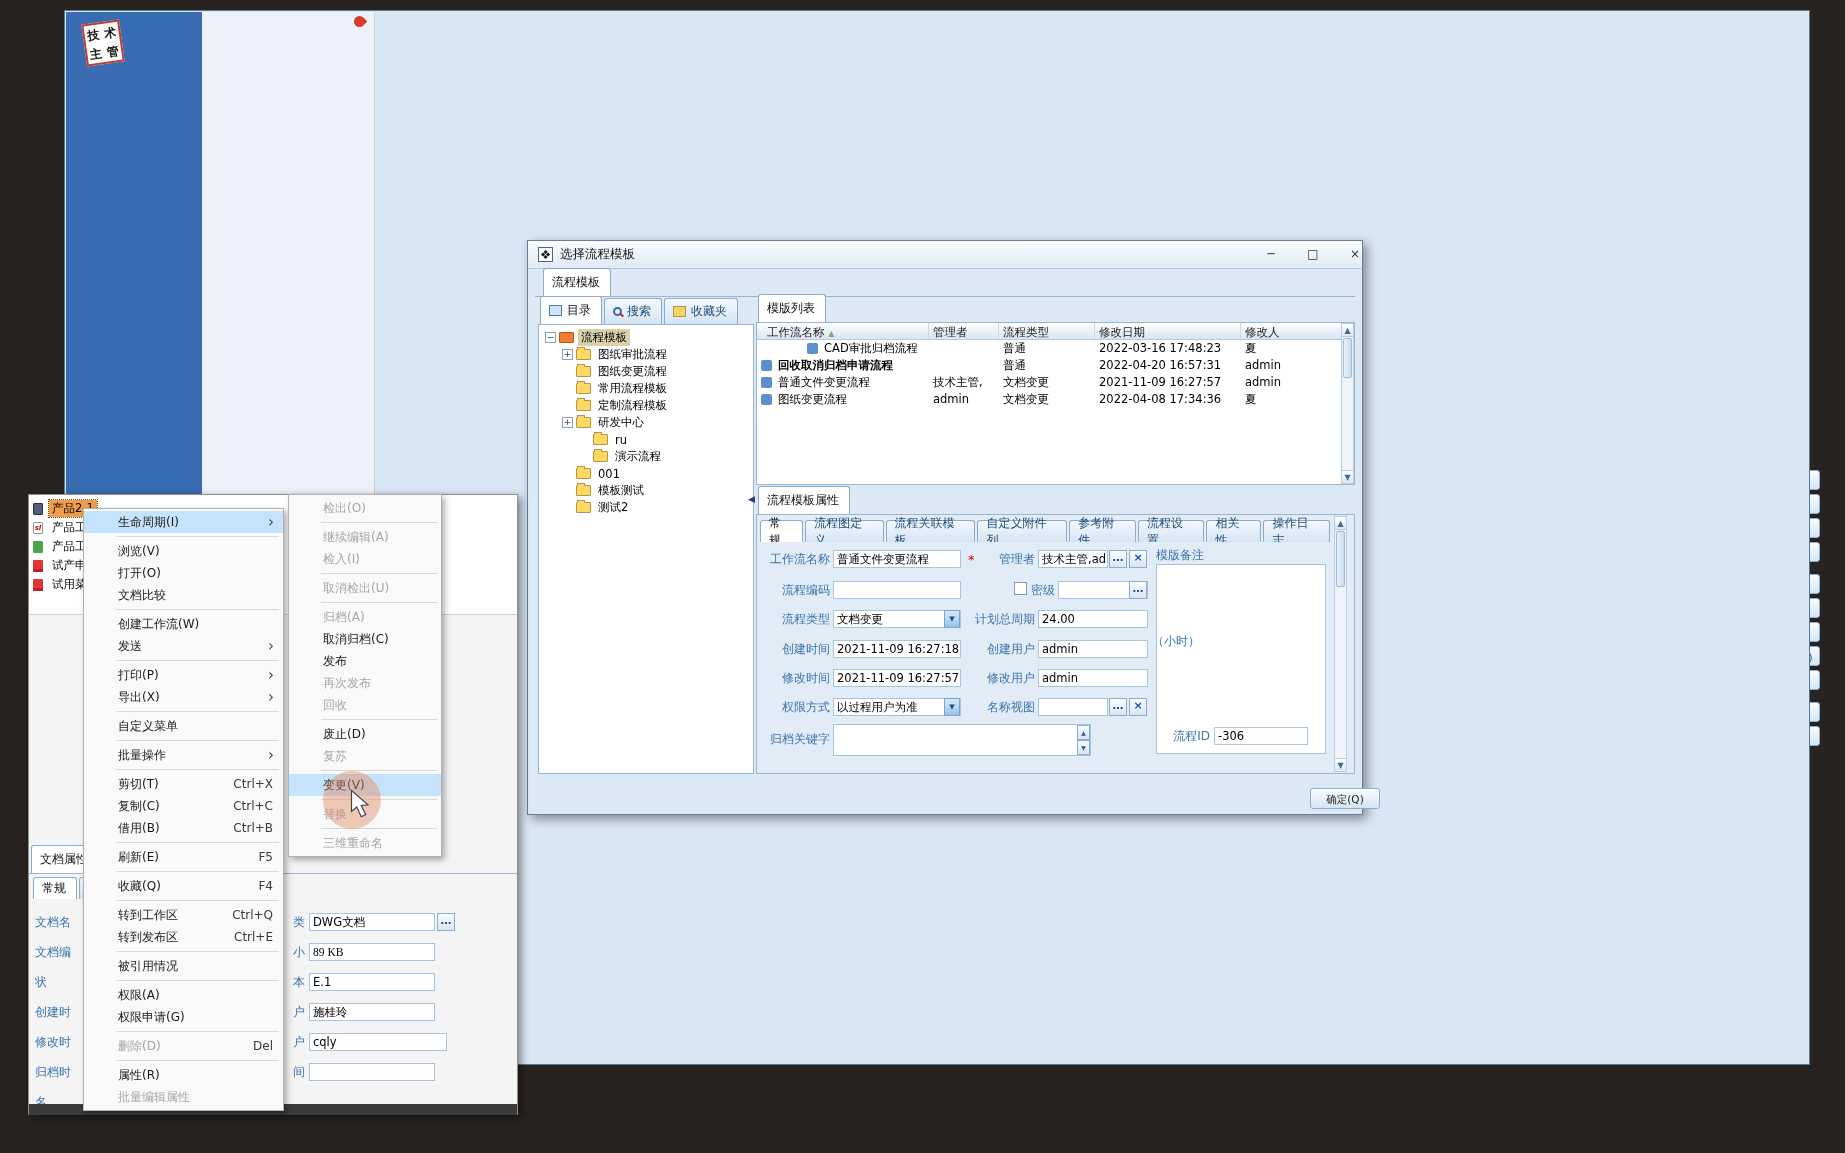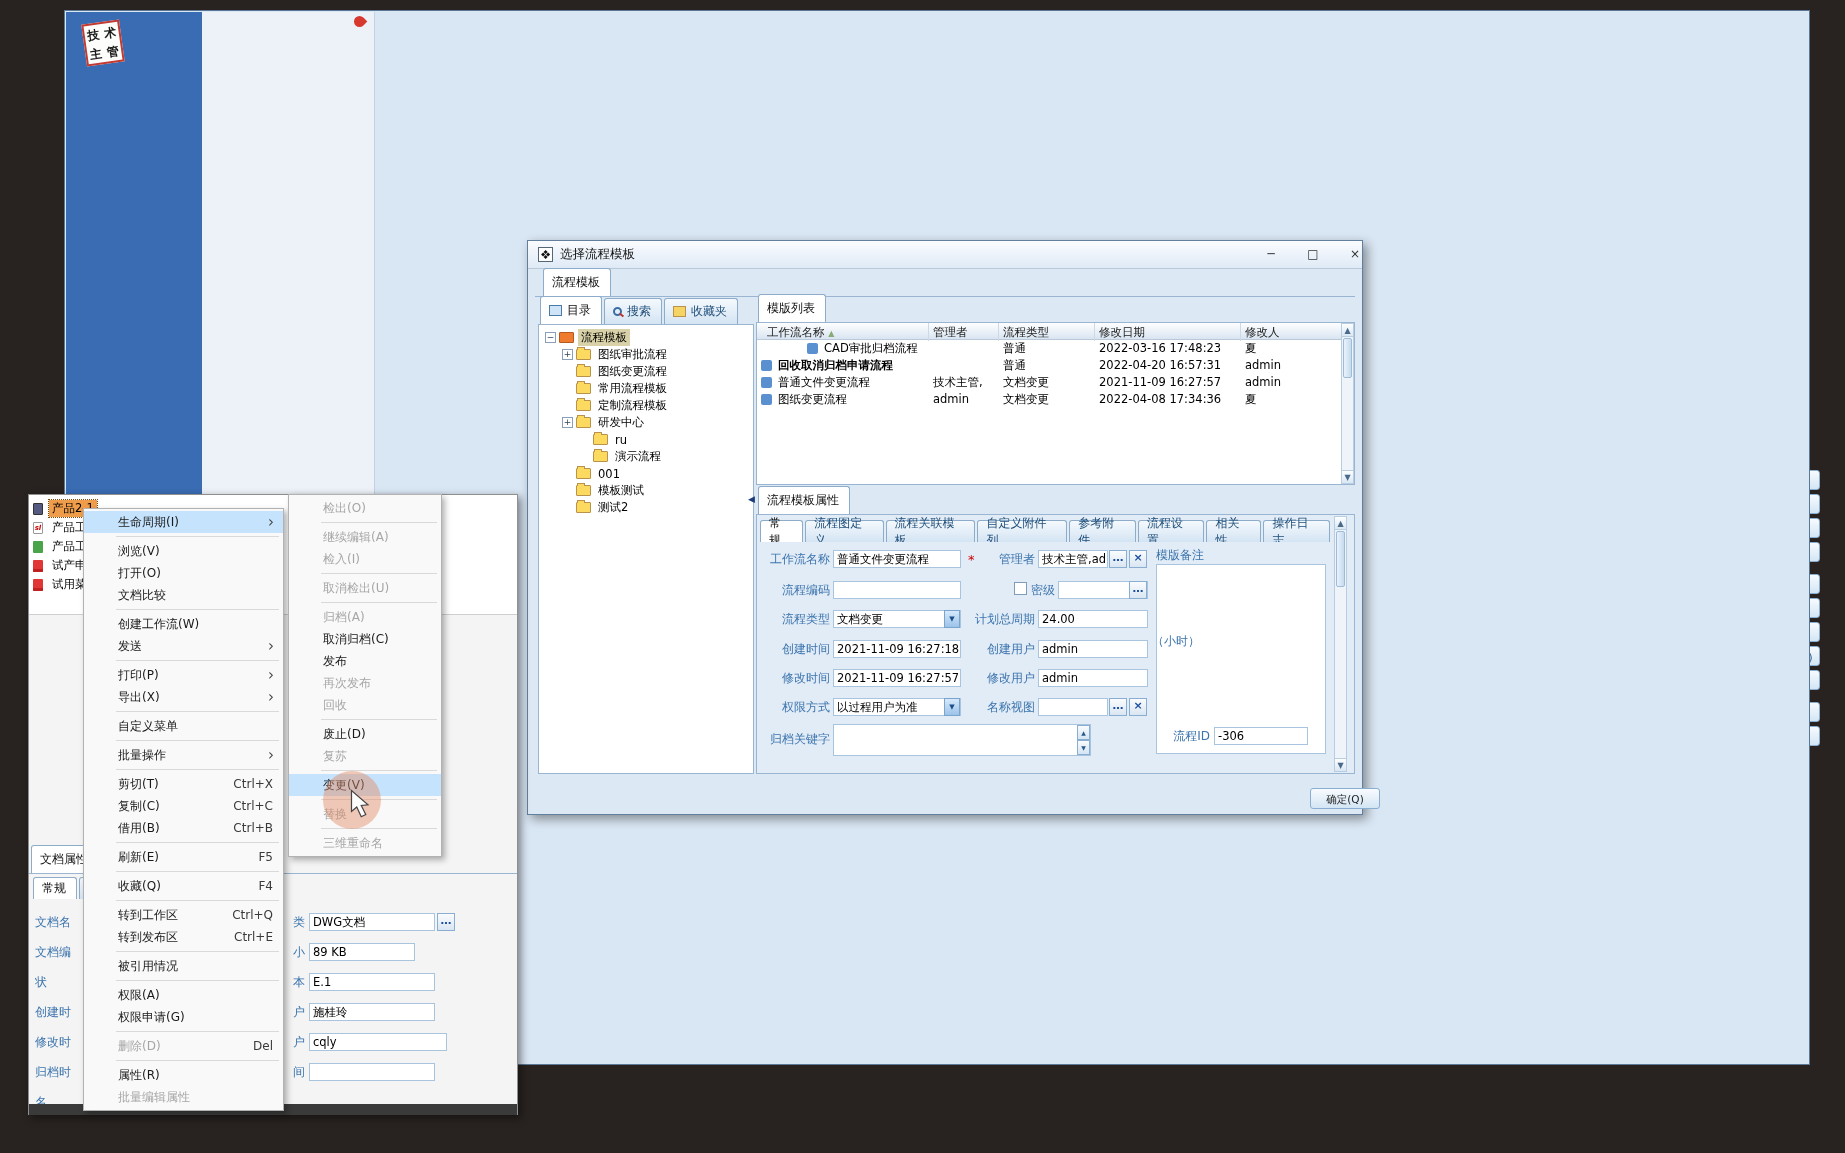--- a/index.html
+++ b/index.html
@@ -897,21 +897,21 @@
         <div class="swlab" style="height:30px;line-height:30px;">名</div>
     </div>
     <div class="abs" style="left:264px;top:412px;">
       <div style="height:30px;display:flex;align-items:center;">
           <span class="swlab" style="width:16px;">类</span>
           <span class="field" style="position:static;width:126px;display:inline-block;">DWG文档</span>
           <span class="mbtn" style="position:static;margin-left:2px;display:inline-block;">…</span>
         </div>
         <div style="height:30px;display:flex;align-items:center;">
           <span class="swlab" style="width:16px;">小</span>
-          <span class="field" style="position:static;width:106px;display:inline-block;">89 KB</span>
+          <span class="field" style="position:static;width:126px;display:inline-block;font-family:Liberation Serif, serif;">89 KB</span>
 
         </div>
         <div style="height:30px;display:flex;align-items:center;">
           <span class="swlab" style="width:16px;">本</span>
           <span class="field" style="position:static;width:126px;display:inline-block;">E.1</span>
 
         </div>
         <div style="height:30px;display:flex;align-items:center;">
           <span class="swlab" style="width:16px;">户</span>
           <span class="field" style="position:static;width:126px;display:inline-block;">施桂玲</span>

